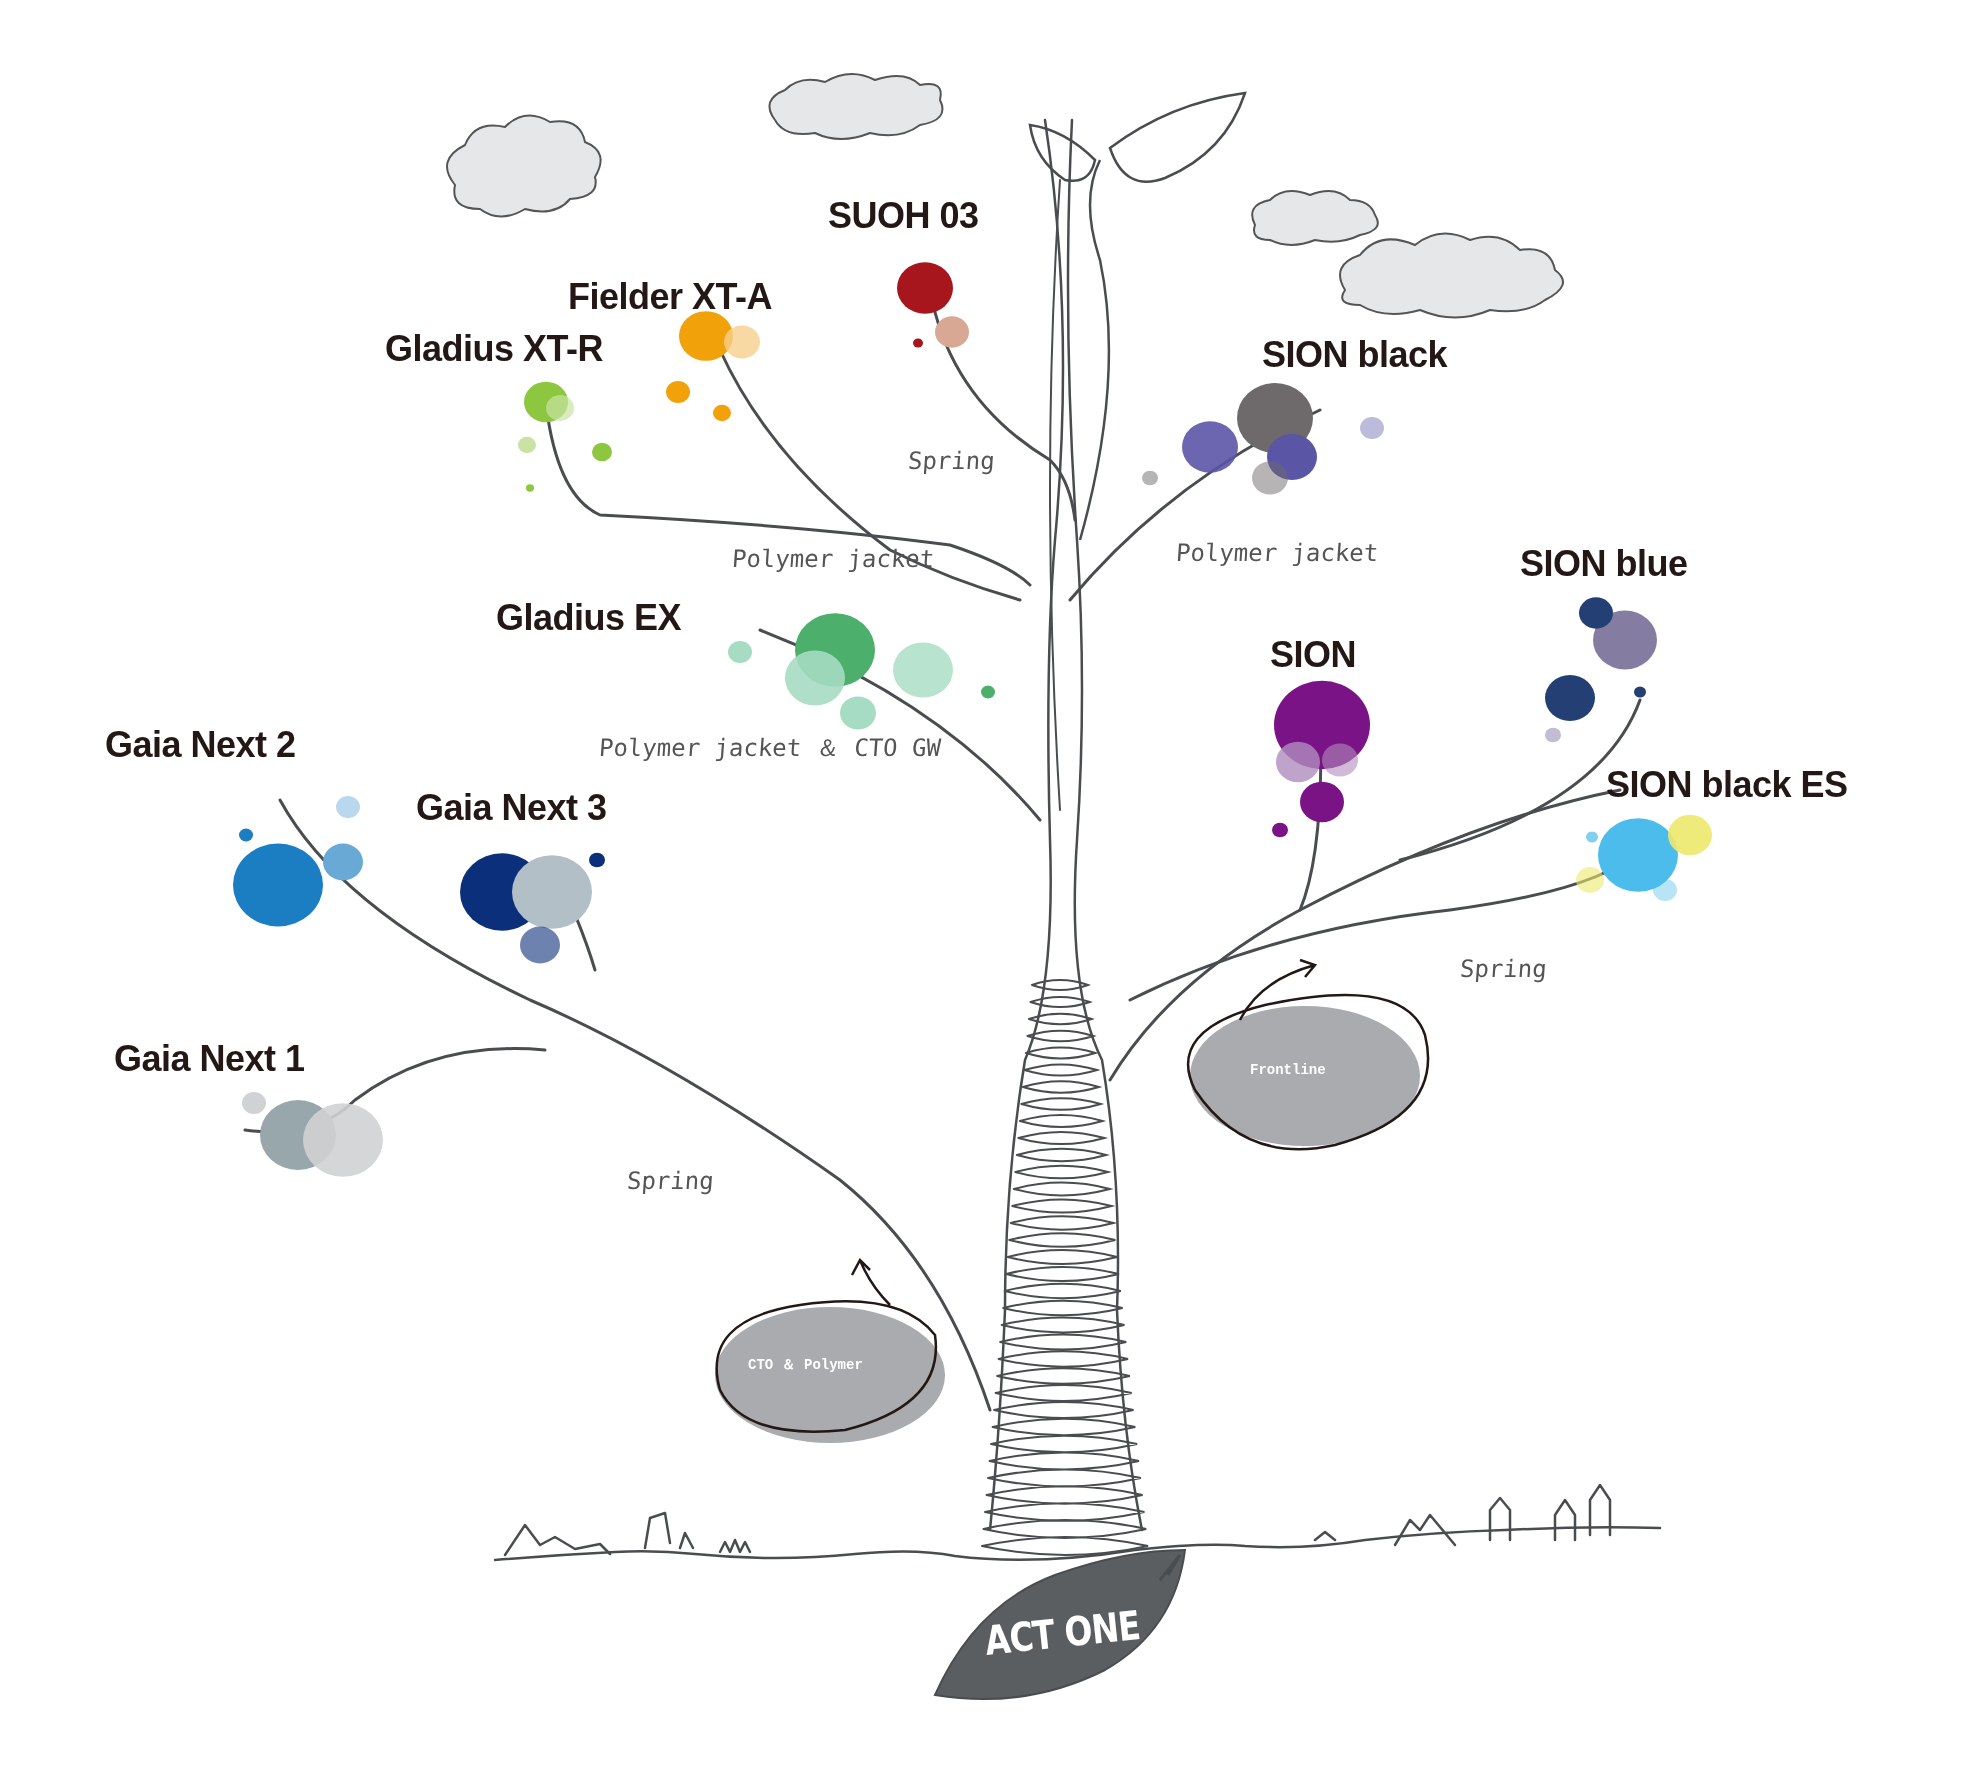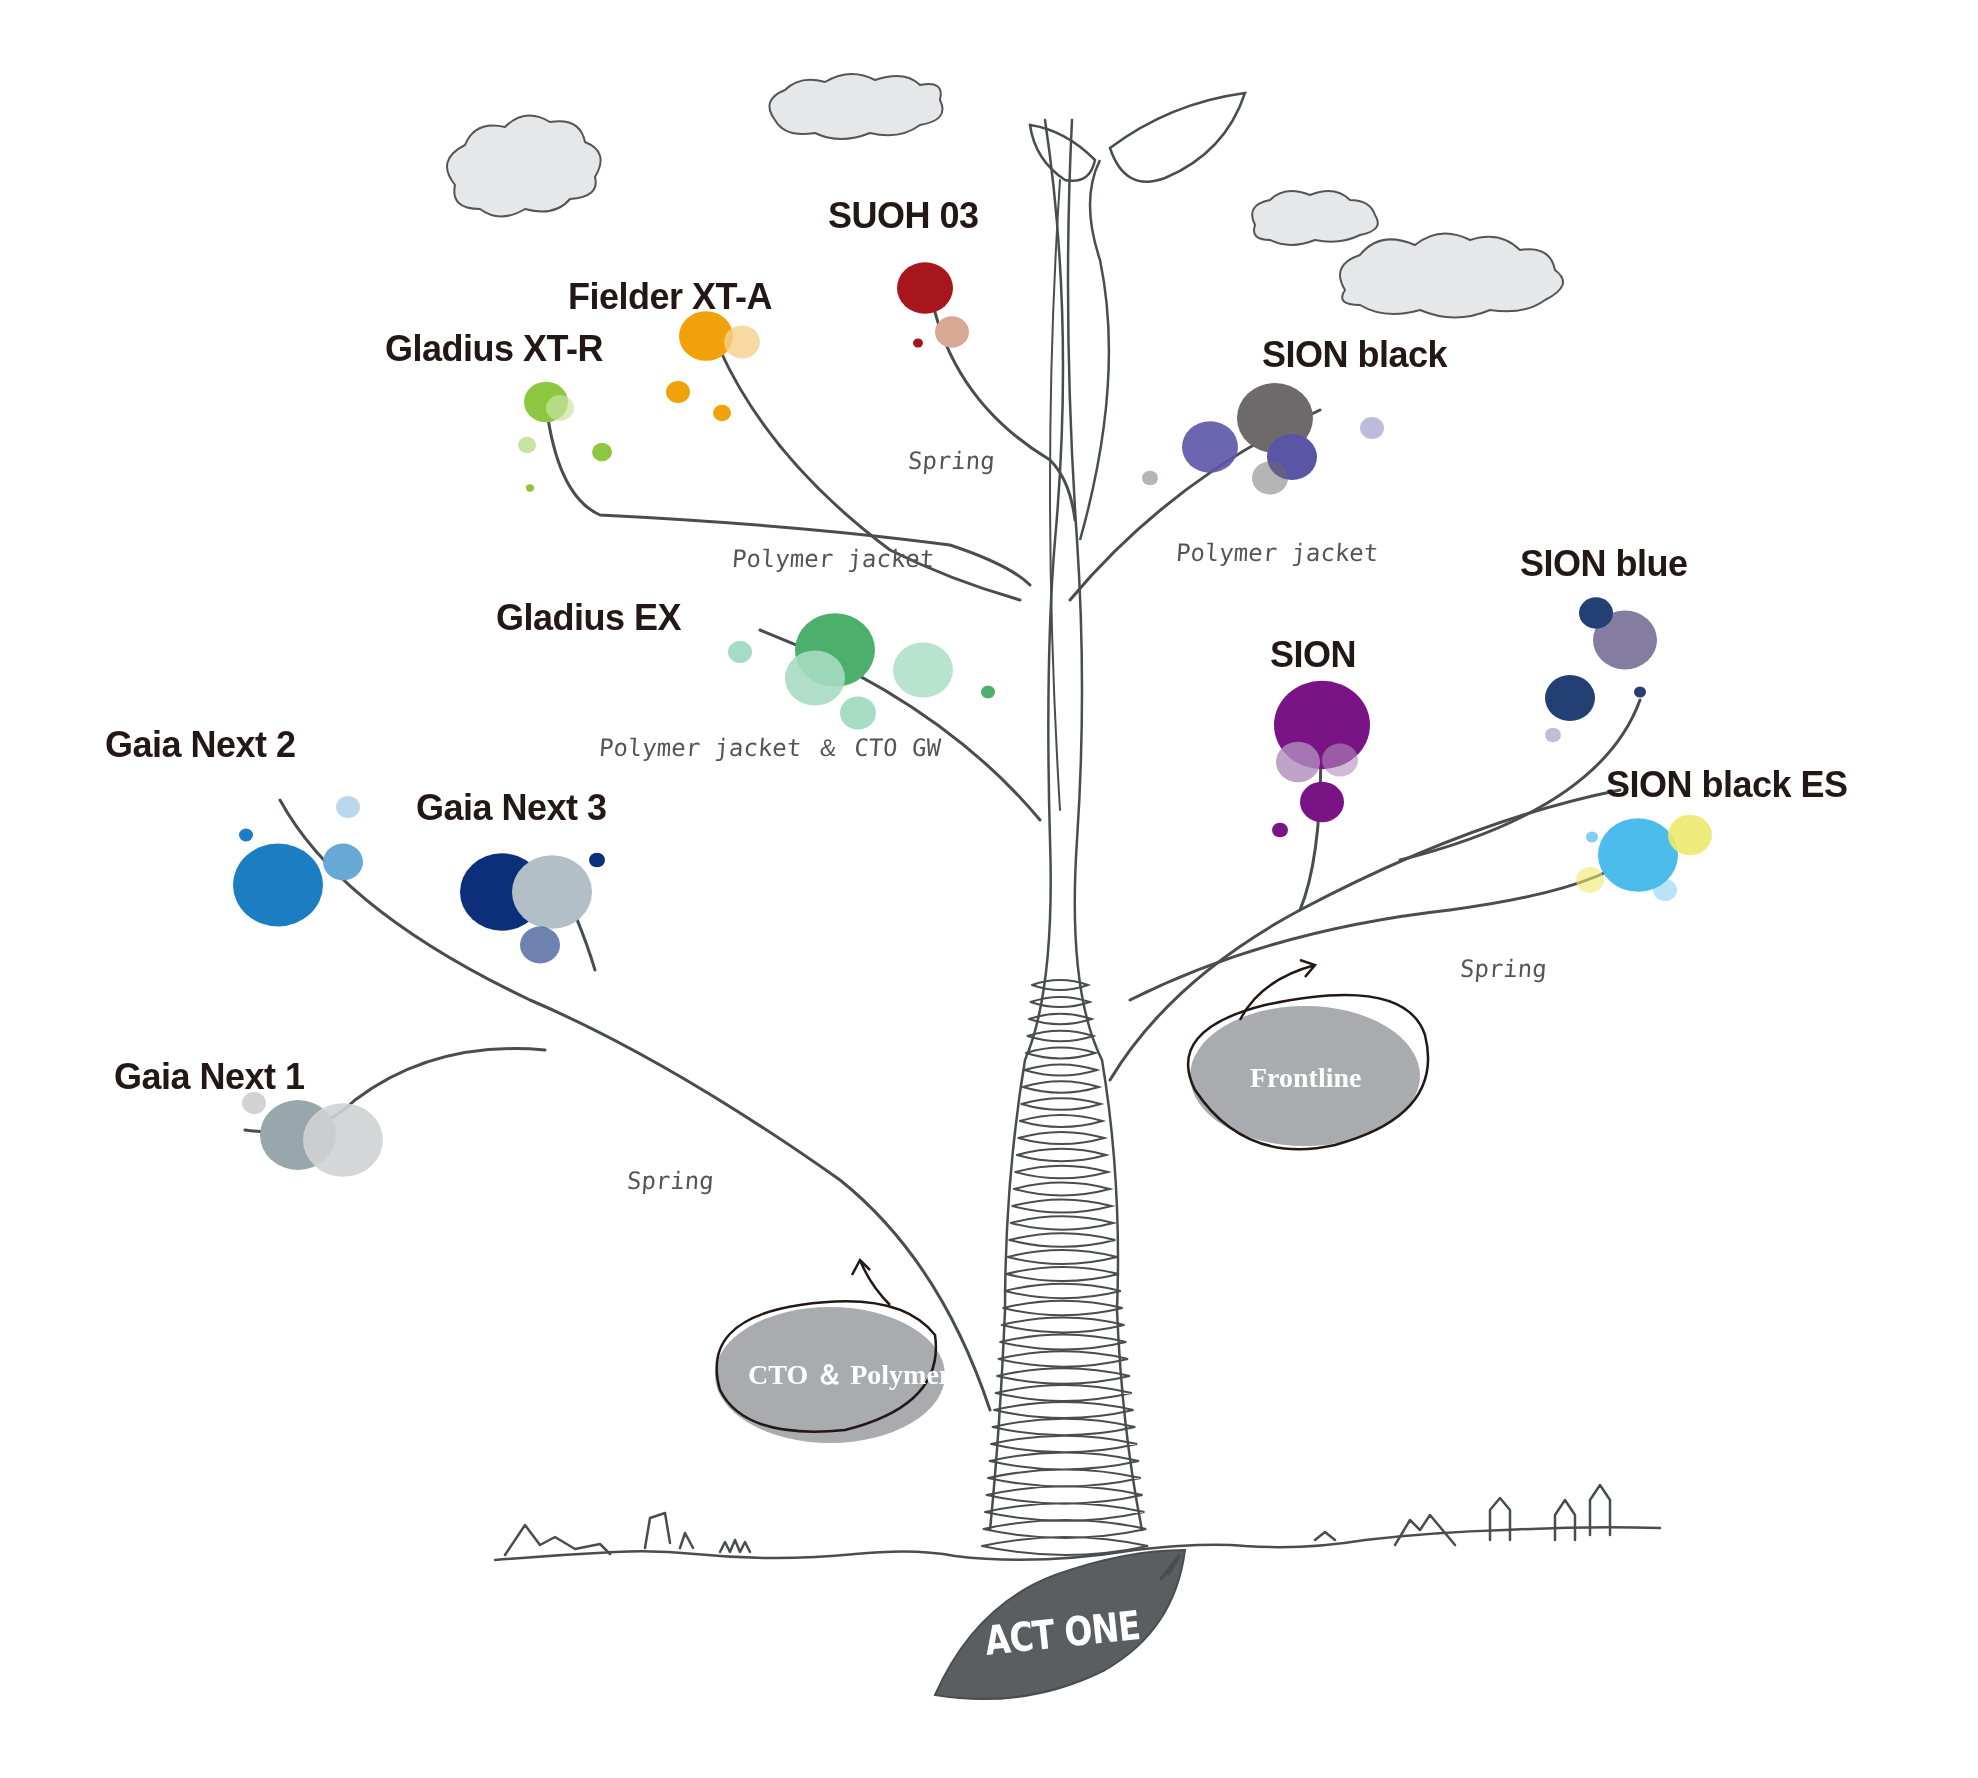--- a/index.html
+++ b/index.html
@@ -7,22 +7,22 @@
   #scene { position:absolute; left:0; top:0; width:1978px; height:1778px; }
   .label {
     position:absolute; font-family:Liberation Sans, sans-serif; font-weight:bold;
     color:#231815; font-size:36px; letter-spacing:-0.5px; white-space:nowrap;
   }
   .note {
     position:absolute; font-family:"DejaVu Sans Mono", monospace; color:#555555;
     font-size:24px; white-space:nowrap; transform:skewX(-4deg);
   }
   .bubble-text {
-    position:absolute; font-family:Liberation Serif, serif; color:#ffffff;
-    font-size:28px; font-weight:bold; white-space:nowrap; text-align:center;
+    position:absolute; font-family:Liberation Mono, monospace; color:#ffffff;
+    font-size:14px; font-weight:bold; white-space:nowrap; text-align:center;
   }
   .root-text {
     position:absolute; font-family:"DejaVu Sans", sans-serif; color:#ffffff;
     font-size:40px; font-weight:bold; white-space:nowrap; transform:rotate(-6deg) scaleX(0.82);
     transform-origin:left center; letter-spacing:-1px;
   }
 </style>
 </head>
 <body>
 
@@ -177,21 +177,21 @@
 <div class="label" style="left:828px; top:195px;">SUOH 03</div>
 <div class="label" style="left:568px; top:252px;margin-top:24px;">Fielder XT-A</div>
 <div class="label" style="left:385px; top:328px;">Gladius XT-R</div>
 <div class="label" style="left:1262px; top:334px;">SION black</div>
 <div class="label" style="left:1520px; top:543px;">SION blue</div>
 <div class="label" style="left:1270px; top:634px;">SION</div>
 <div class="label" style="left:1606px; top:764px;">SION black ES</div>
 <div class="label" style="left:496px; top:597px;">Gladius EX</div>
 <div class="label" style="left:105px; top:724px;">Gaia Next 2</div>
 <div class="label" style="left:416px; top:787px;">Gaia Next 3</div>
-<div class="label" style="left:114px; top:1038px;margin-top:18px;">Gaia Next 1</div>
+<div class="label" style="left:114px; top:1038px;">Gaia Next 1</div>
 
 <div class="note" style="left:908px; top:447px;">Spring</div>
 <div class="note" style="left:732px; top:545px;">Polymer jacket</div>
 <div class="note" style="left:1176px; top:539px;">Polymer jacket</div>
 <div class="note" style="left:599px; top:732px;">Polymer jacket ＆ CTO GW</div>
 <div class="note" style="left:1460px; top:955px;">Spring</div>
 <div class="note" style="left:627px; top:1167px;">Spring</div>
 
 <div class="bubble-text" style="left:1250px; top:1062px;">Frontline</div>
 <div class="bubble-text" style="left:748px; top:1356px;">CTO ＆ Polymer</div>

